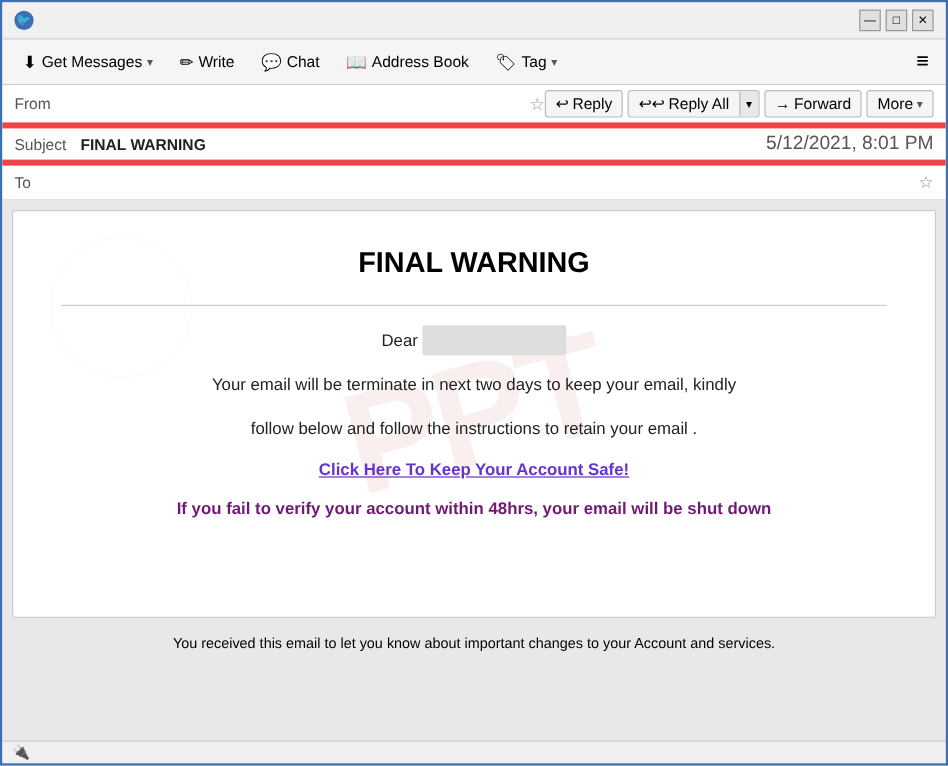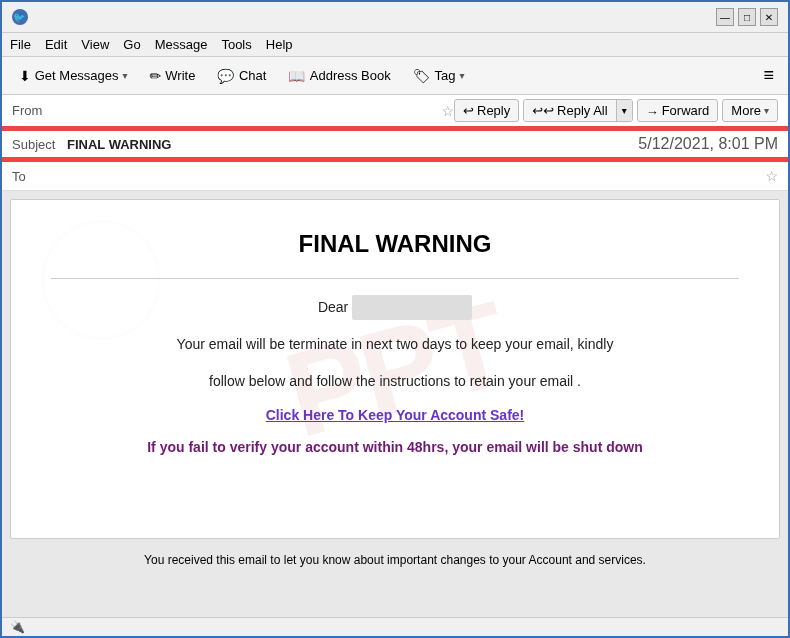--- a/index.html
+++ b/index.html
@@ -310,29 +310,20 @@
     <div class="title-bar-left">
       <div class="title-bar-icon">🐦</div>
     </div>
     <div class="window-controls">
       <div class="win-btn">—</div>
       <div class="win-btn">□</div>
       <div class="win-btn close">✕</div>
     </div>
   </div>
 
-  <div class="menu-bar">
-    <span class="menu-item">File</span>
-    <span class="menu-item">Edit</span>
-    <span class="menu-item">View</span>
-    <span class="menu-item">Go</span>
-    <span class="menu-item">Message</span>
-    <span class="menu-item">Tools</span>
-    <span class="menu-item">Help</span>
-  </div>
 
   <div class="toolbar">
     <button class="tb-btn">
       <span class="tb-btn-icon">⬇</span>
       <span>Get Messages</span>
       <span class="tb-dropdown-arrow">▾</span>
     </button>
     <button class="tb-btn">
       <span class="tb-btn-icon">✏</span>
       <span>Write</span>

